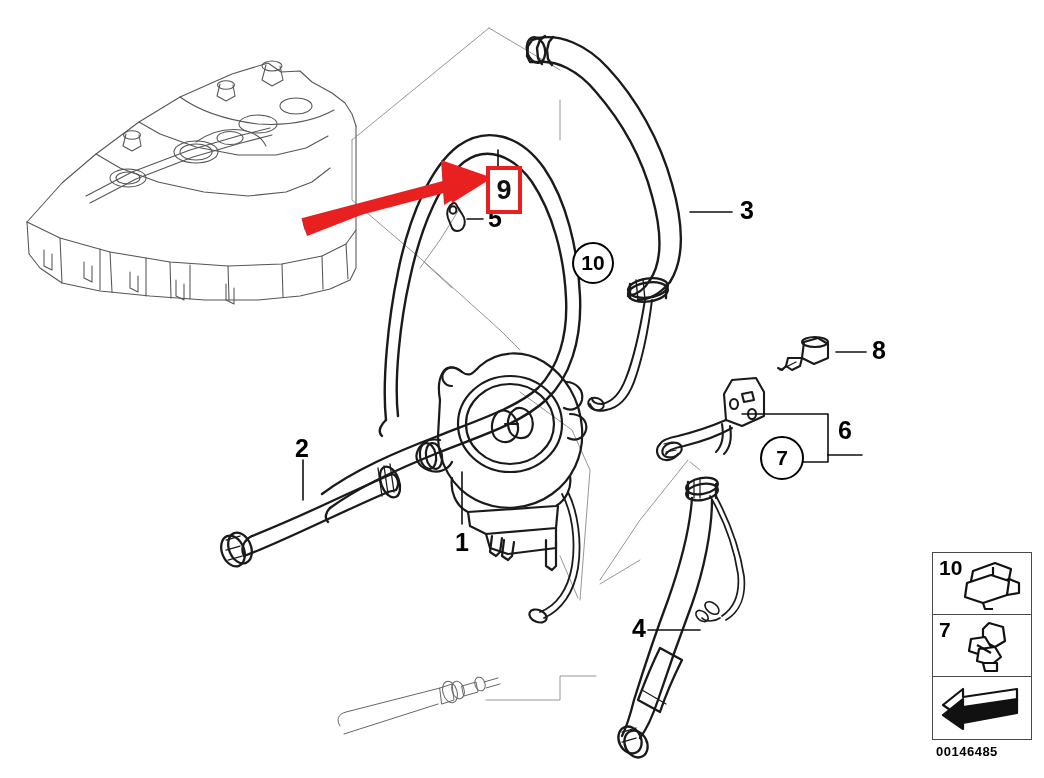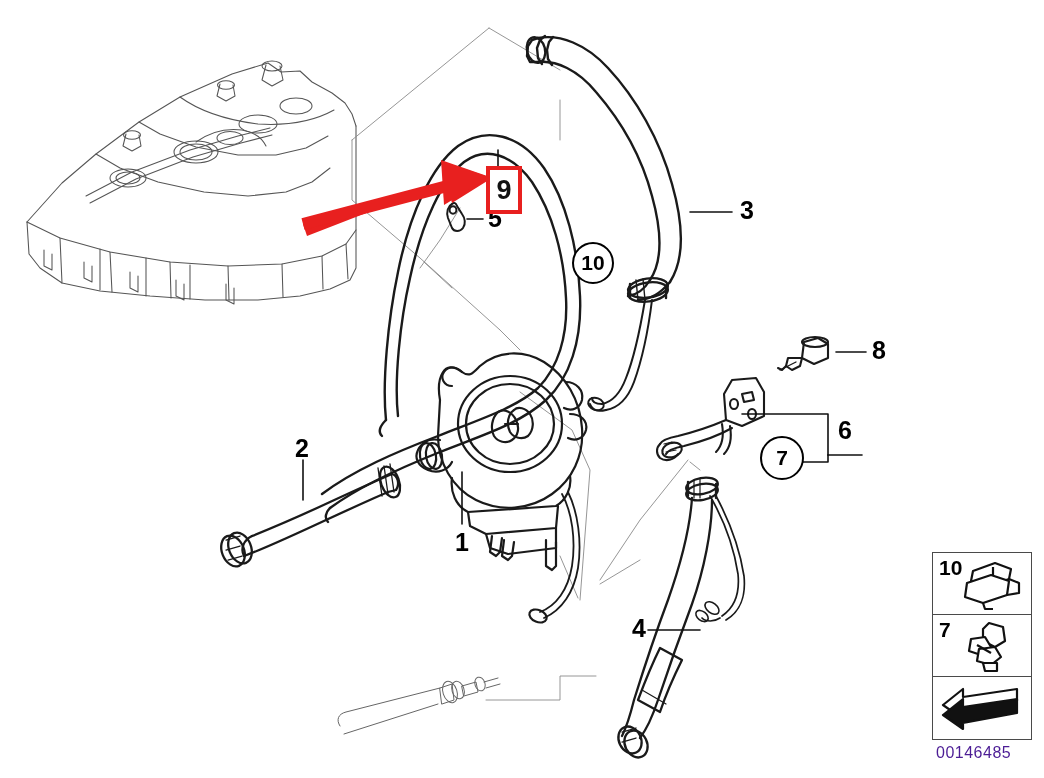--- a/index.html
+++ b/index.html
@@ -13,22 +13,22 @@
         display:flex;align-items:center;justify-content:center;
         font-family:"Liberation Sans",sans-serif;font-weight:bold;font-size:21px;color:#000;background:#fff;}
   #hl-box{position:absolute;border:4px solid #e8201f;background:#fff;
           display:flex;align-items:center;justify-content:center;}
   #hl-box .num9{font-size:27px;font-weight:bold;color:#111;font-family:"Liberation Sans",sans-serif;}
   #legend{position:absolute;border:1.6px solid #4a4a4a;background:#fff;}
   #legend .cell{position:relative;border-bottom:1.6px solid #4a4a4a;box-sizing:border-box;}
   #legend .cell:last-child{border-bottom:none;}
   #legend .cellnum{position:absolute;left:6px;top:3px;font-size:21px;font-weight:bold;
                    font-family:"Liberation Sans",sans-serif;color:#000;}
-  #legend-code{position:absolute;font-family:"Liberation Sans",sans-serif;font-size:16px;
-               font-weight:normal;color:#4c1d95;letter-spacing:.5px;}
+  #legend-code{position:absolute;font-family:"Liberation Sans",sans-serif;font-size:13px;
+               font-weight:bold;color:#000000;letter-spacing:.5px;}
 </style>
 </head>
 <body>
 
 <div id="stage">
 
   <svg class="layer" viewBox="0 0 1044 778">
     <g fill="none" stroke="#1a1a1a" stroke-linecap="round" stroke-linejoin="round">
 
       <g stroke-width="1.05" stroke="#555">

